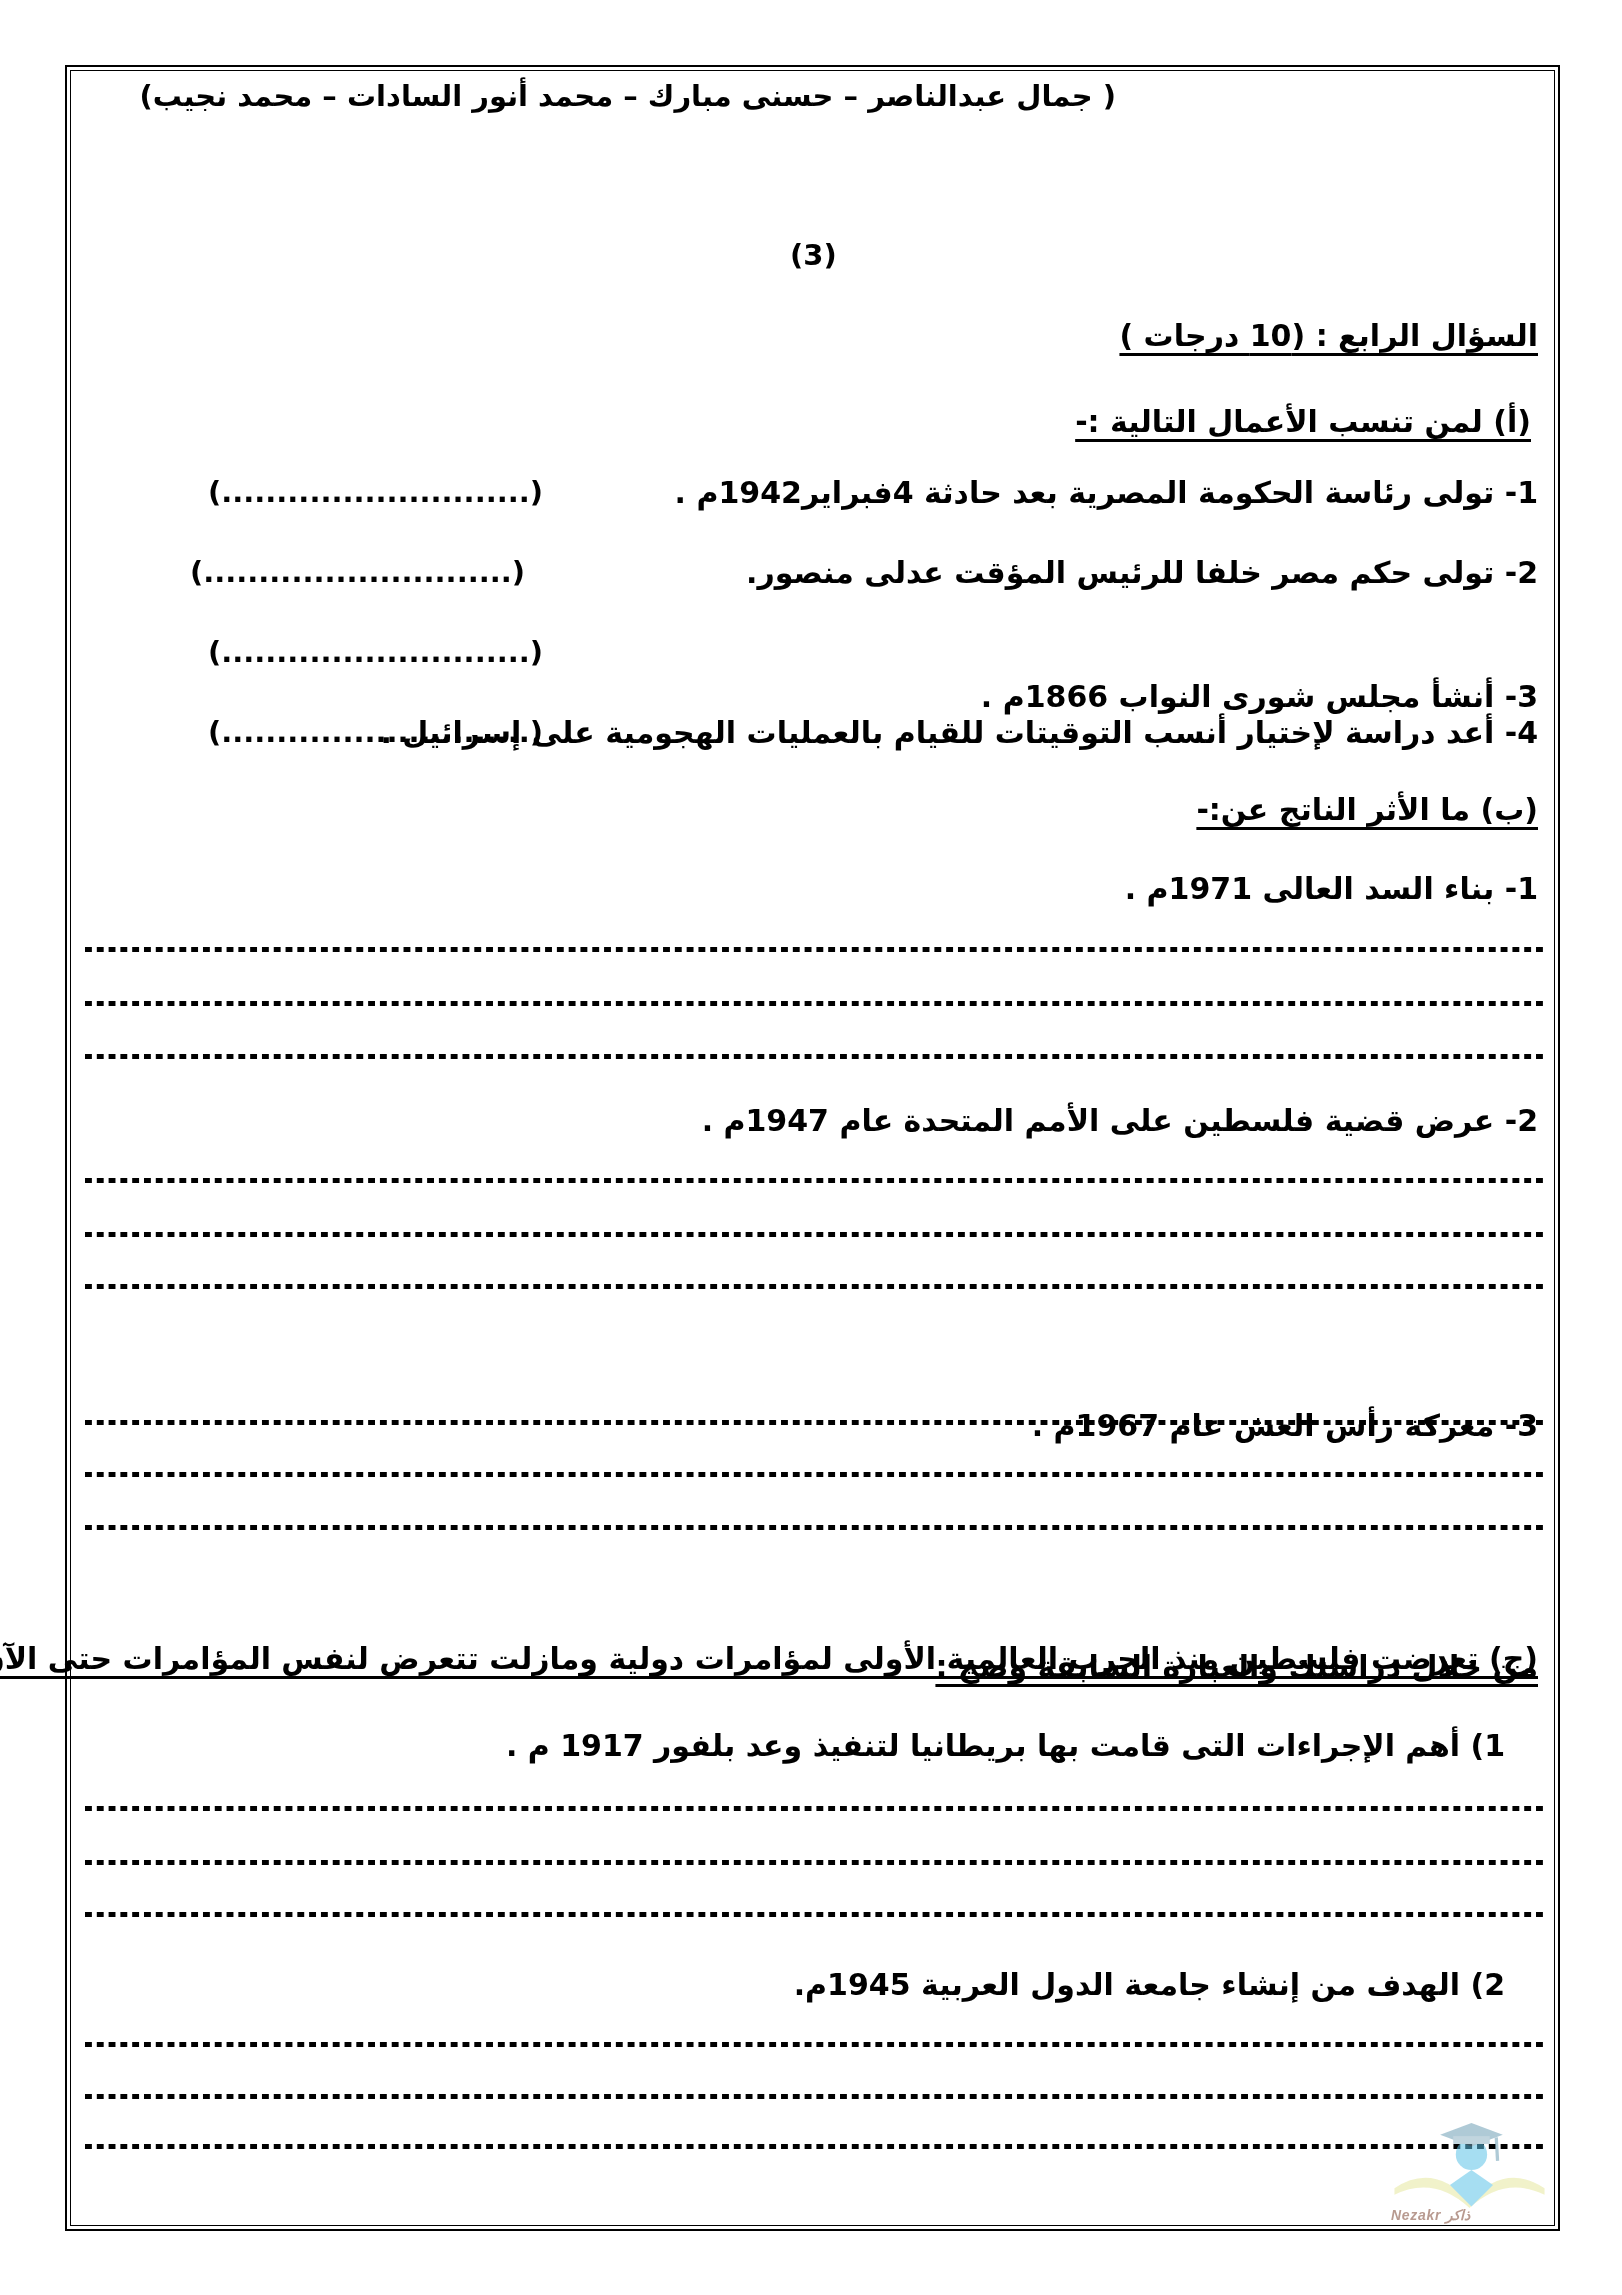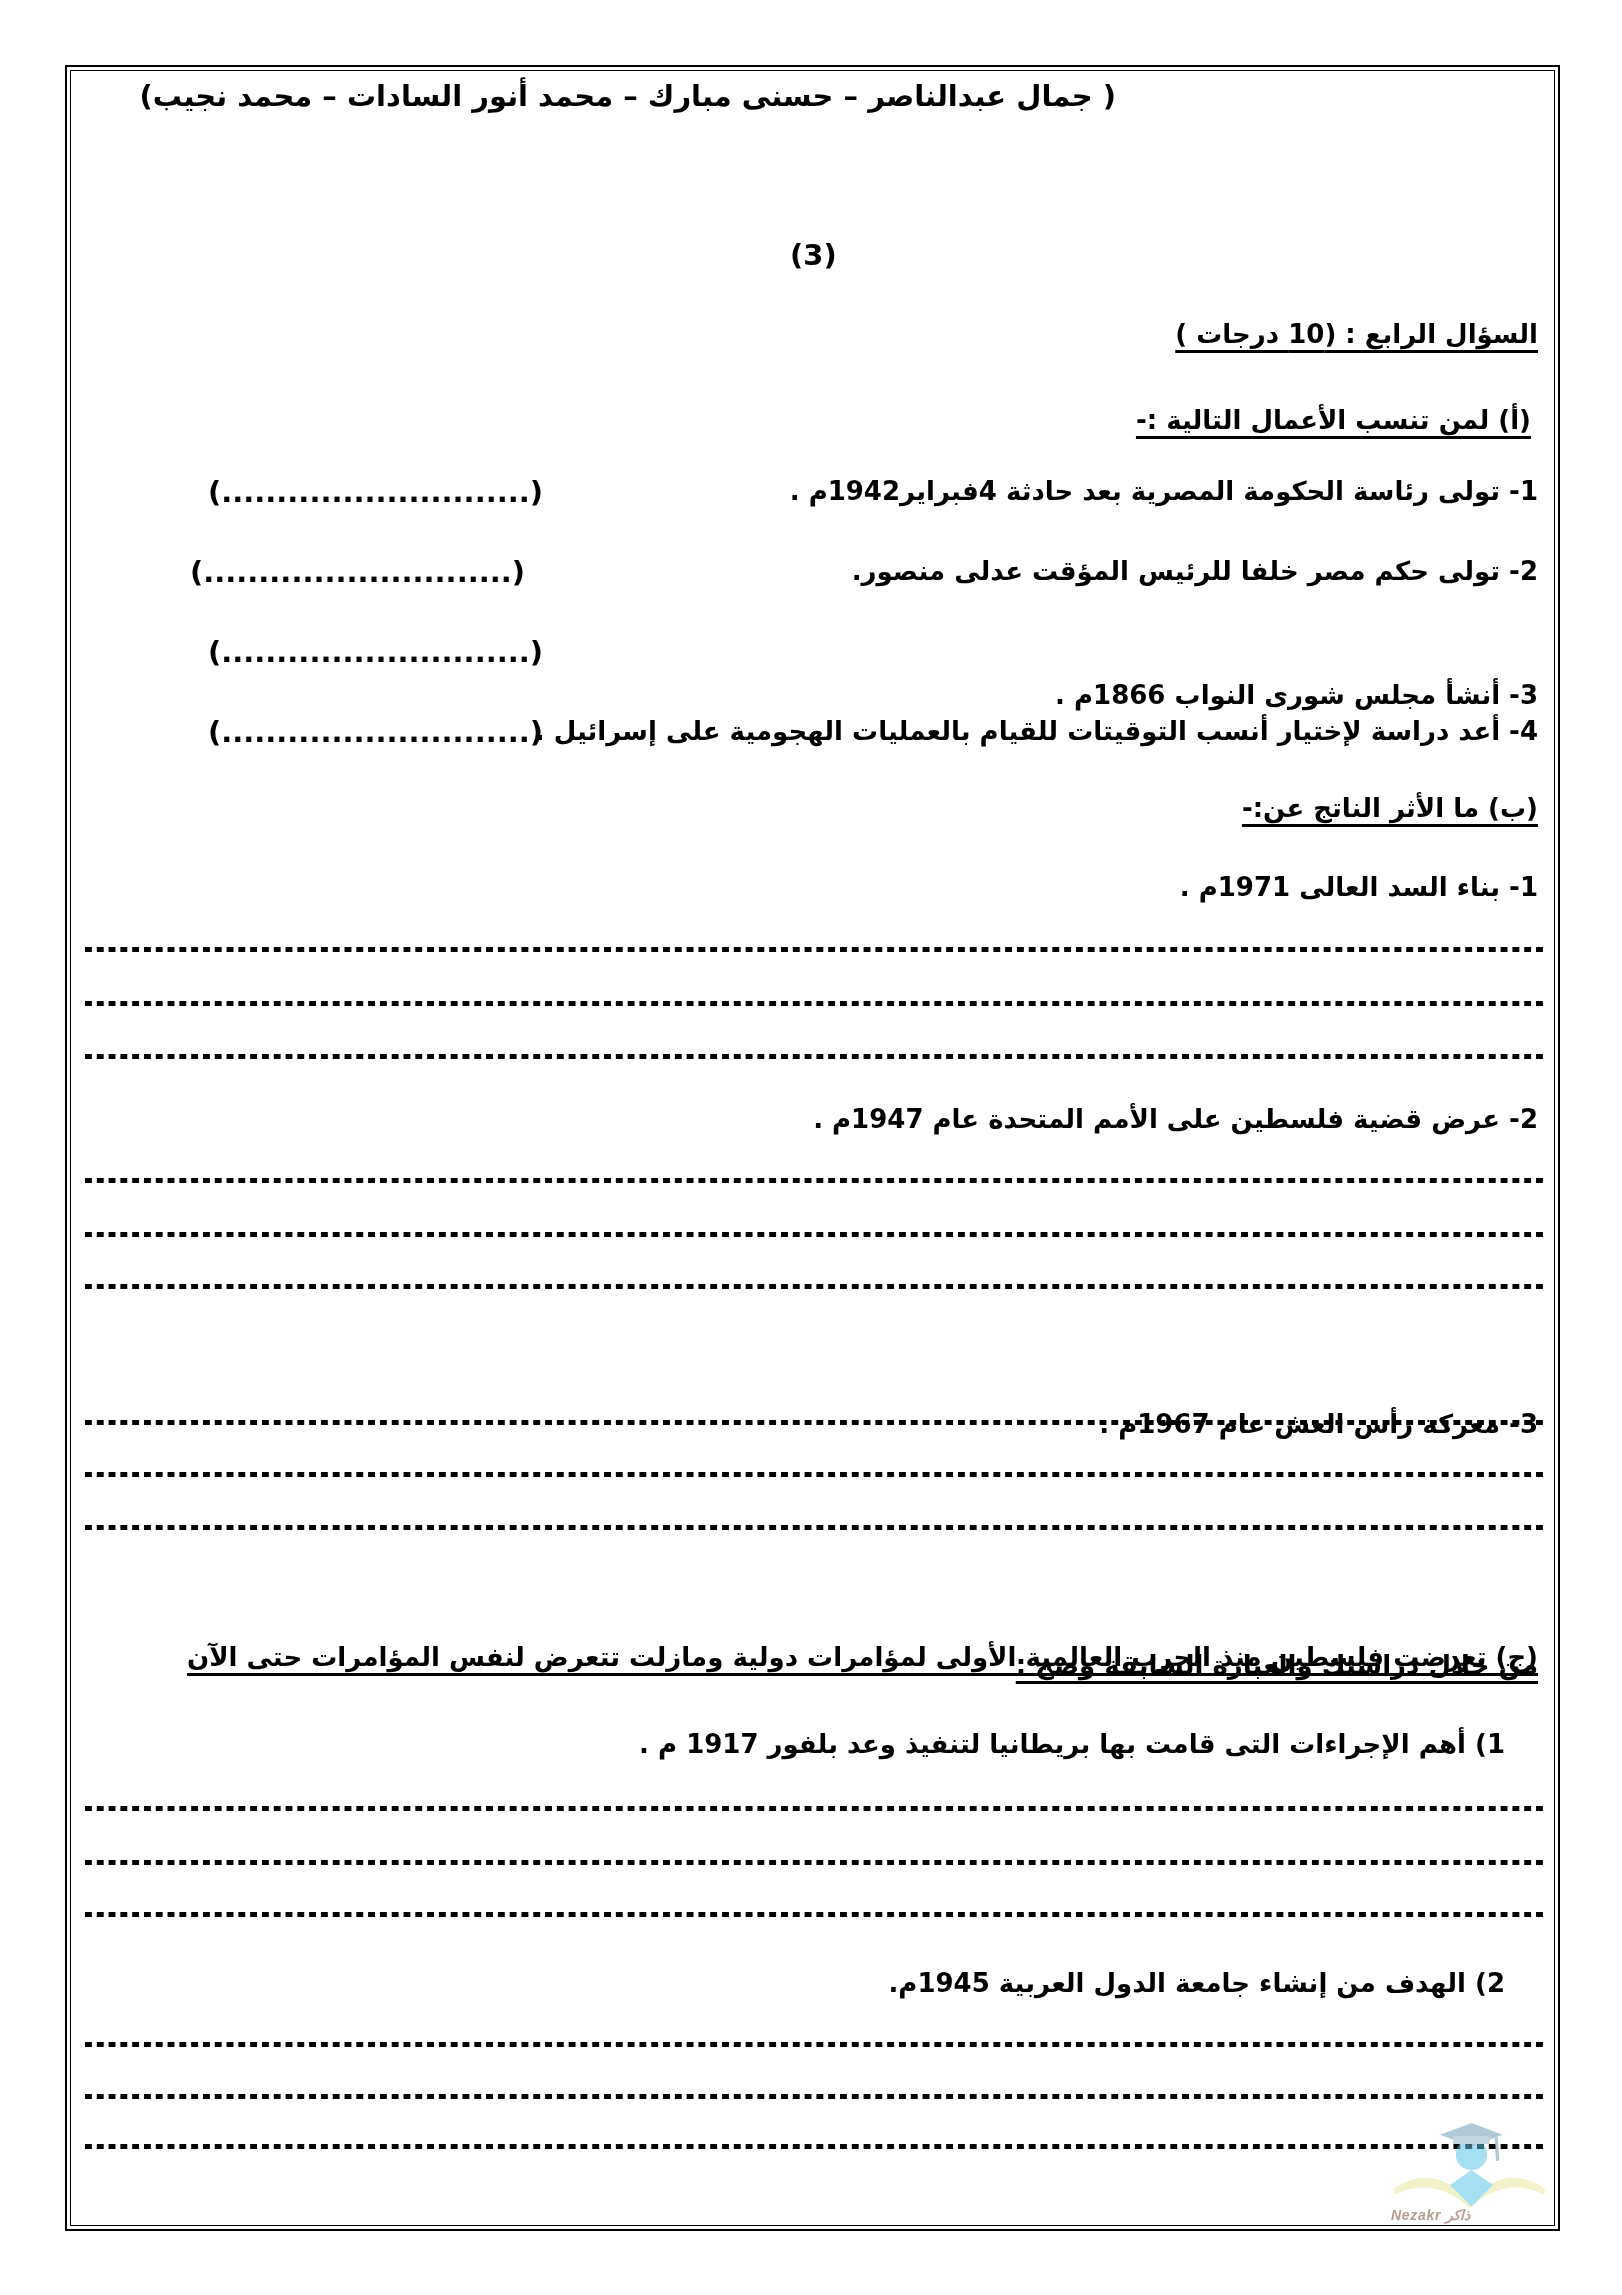--- a/index.html
+++ b/index.html
@@ -3,21 +3,21 @@
   <meta charset="utf-8">
   <style>
     html, body { margin:0; padding:0; background:#ffffff; }
     body { width:1623px; height:2295px; position:relative; overflow:hidden;
            font-family:"DejaVu Sans", "Liberation Sans", sans-serif; color:#000; }
     .frame { position:absolute; left:65px; top:65px; width:1495px; height:2166px;
              border:2px solid #000; box-sizing:border-box; }
     .frame::after { content:""; position:absolute; left:2.6px; top:2.6px; right:2.6px; bottom:2.6px;
                     border:1.3px solid #000; }
     .txt { position:absolute; direction:rtl; white-space:nowrap; font-weight:bold;
-           font-size:26px; line-height:1; }
+           font-size:30px; line-height:1; }
     .u { text-decoration:underline; text-decoration-thickness:3.3px; text-underline-offset:6.5px; }
     .blank { position:absolute; direction:ltr; white-space:nowrap; font-weight:bold; font-size:29px; line-height:1; }
     .dots { position:absolute; left:85px; width:1459px; height:5.2px;
             background-image:linear-gradient(to right,#000 0,#000 6.5px,transparent 6.5px);
             background-size:11.8px 5.2px; background-repeat:repeat-x; }
     .logo { position:absolute; left:1381px; top:2110px; width:177px; height:124px; opacity:0.55; }
     .logo-text { position:absolute; left:1391px; top:2207px; font-size:14px; font-weight:bold;
                  color:#b89a90; font-family:"Liberation Sans", sans-serif; letter-spacing:0.7px; font-style:italic; }
   </style>
 </head>

